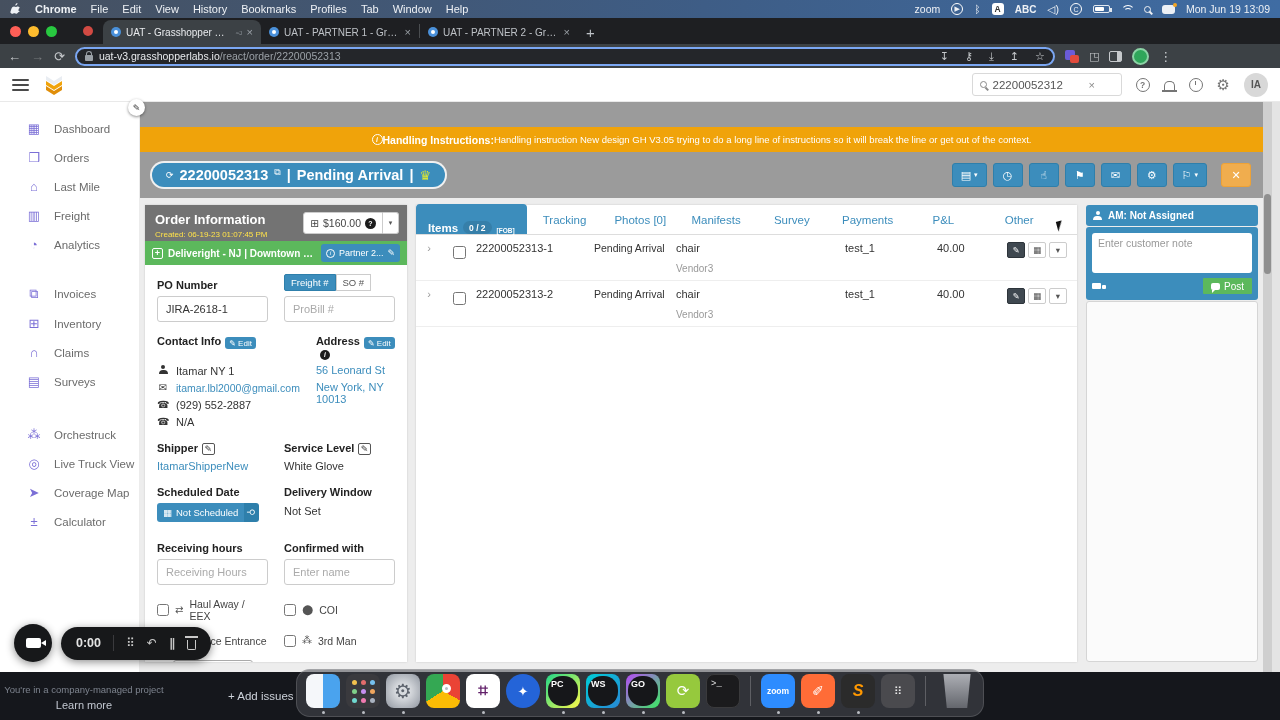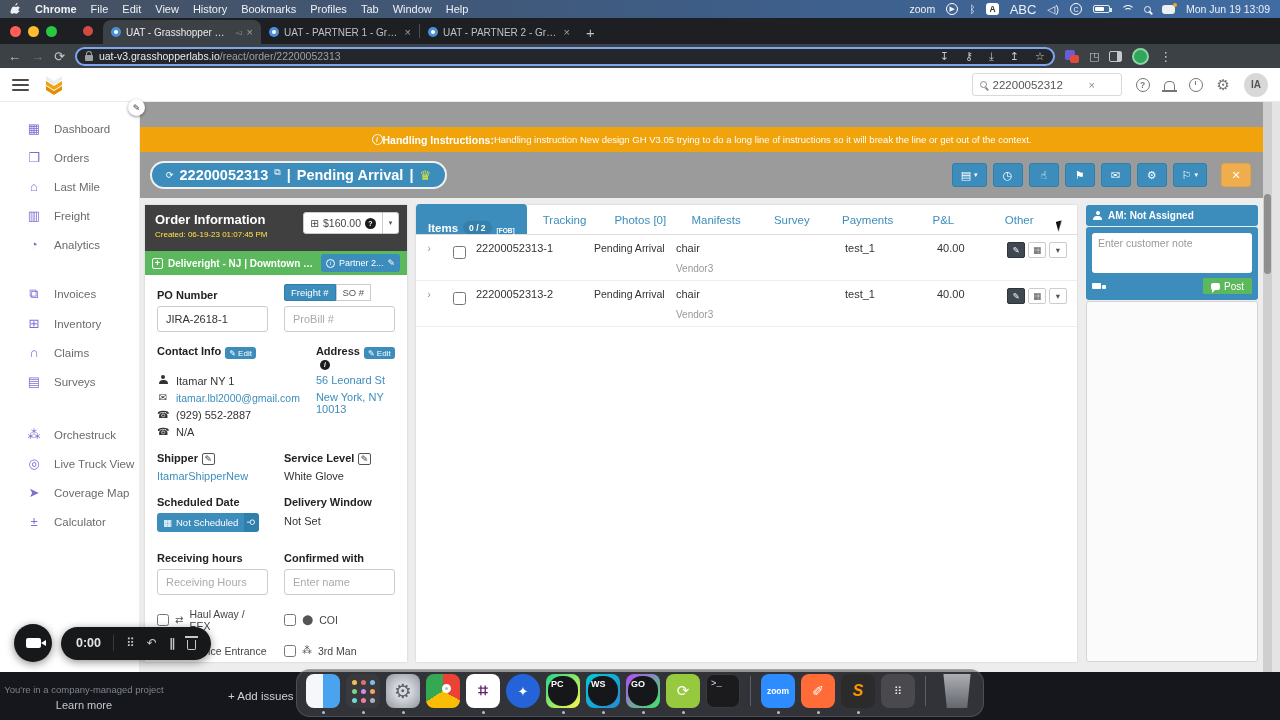--- a/index.html
+++ b/index.html
@@ -81,21 +81,21 @@
   .order-pill{background:#3c8dbc;border-radius:16px;box-shadow:0 0 0 2px rgba(255,255,255,.85);color:#fff;display:flex;align-items:center;gap:6px;padding:4px 14px;font-size:14.5px;font-weight:bold}
   .order-pill .sm{font-size:9px;font-weight:normal}
   .order-pill .trophy{color:#d9e534;font-size:13px}
   .actions{margin-left:auto;display:flex;gap:6px}
   .abtn{height:24px;min-width:30px;background:#3c8dbc;border:1px solid #2e7fab;border-radius:3px;color:#fff;display:flex;align-items:center;justify-content:center;font-size:11px;gap:3px;padding:0 8px;cursor:pointer}
   .abtn .crt{font-size:7px}
   .abtn.close{background:#f0ad4e;border-color:#eea236;margin-left:8px;font-weight:bold}
   .modal-body{position:absolute;top:96px;left:0;right:17px;bottom:0;background:#ededed;display:flex;gap:9px;padding:7px 5px 10px 5px;overflow:hidden}
   
   .card-left{width:262px;flex:none;background:#fff;display:flex;flex-direction:column;overflow:hidden;box-shadow:0 0 2px rgba(0,0,0,.15)}
-  .oi-head{background:#404040;color:#fff;padding:7px 10px 12px;position:relative}
+  .oi-head{background:#737373;color:#fff;padding:7px 10px 2px;position:relative}
   .oi-title{font-size:13px;font-weight:bold}
   .oi-created{font-size:8px;color:#ffe24a;margin-top:3px}
   .amt{position:absolute;right:8px;top:7px;display:flex;align-items:center;height:22px}
   .amt .seg{background:#fff;border:1px solid #ccc;height:22px;display:flex;align-items:center;gap:4px;padding:0 6px;border-radius:3px 0 0 3px;color:#444;font-size:10.5px}
   .amt .caret-seg{background:#fff;border:1px solid #ccc;border-left:none;height:22px;width:16px;display:flex;align-items:center;justify-content:center;border-radius:0 3px 3px 0;color:#555;font-size:7px}
   .qdot{width:11px;height:11px;border-radius:50%;background:#1c1c1c;color:#fff;font-size:7px;display:flex;align-items:center;justify-content:center;font-weight:bold}
   .green-bar{background:#5cb85c;color:#fff;height:24px;display:flex;align-items:center;gap:5px;padding:0 7px;font-size:10px;font-weight:bold}
   .plus-sq{width:11px;height:11px;border:1.2px solid #fff;border-radius:2px;font-size:9px;line-height:9px;text-align:center;flex:none}
   .gb-txt{white-space:nowrap;overflow:hidden;text-overflow:ellipsis}
   .partner-chip{margin-left:auto;background:#3c8dbc;border-radius:3px;height:18px;display:flex;align-items:center;gap:4px;padding:0 5px;font-size:9px;font-weight:normal;flex:none}
@@ -222,21 +222,21 @@
   <span>Bookmarks</span>
   <span>Profiles</span>
   <span>Tab</span>
   <span>Window</span>
   <span>Help</span>
   <div class="mb-right">
     <span>zoom</span>
     <span class="circle-ic">▶</span>
     <span>ᛒ</span>
     <span class="abox">A</span>
-    <span style="font-size:13px;font-weight:normal">ABC</span>
+    <span style="font-size:10px;font-weight:bold">ABC</span>
     <span>◁)</span>
     <span class="circle-ic">C</span>
     <span class="batt"></span>
     <span class="wifi"></span>
     <span class="mag"></span>
     <span class="usr"></span>
     <span>Mon Jun 19 13:09</span>
   </div>
 </div>
 

